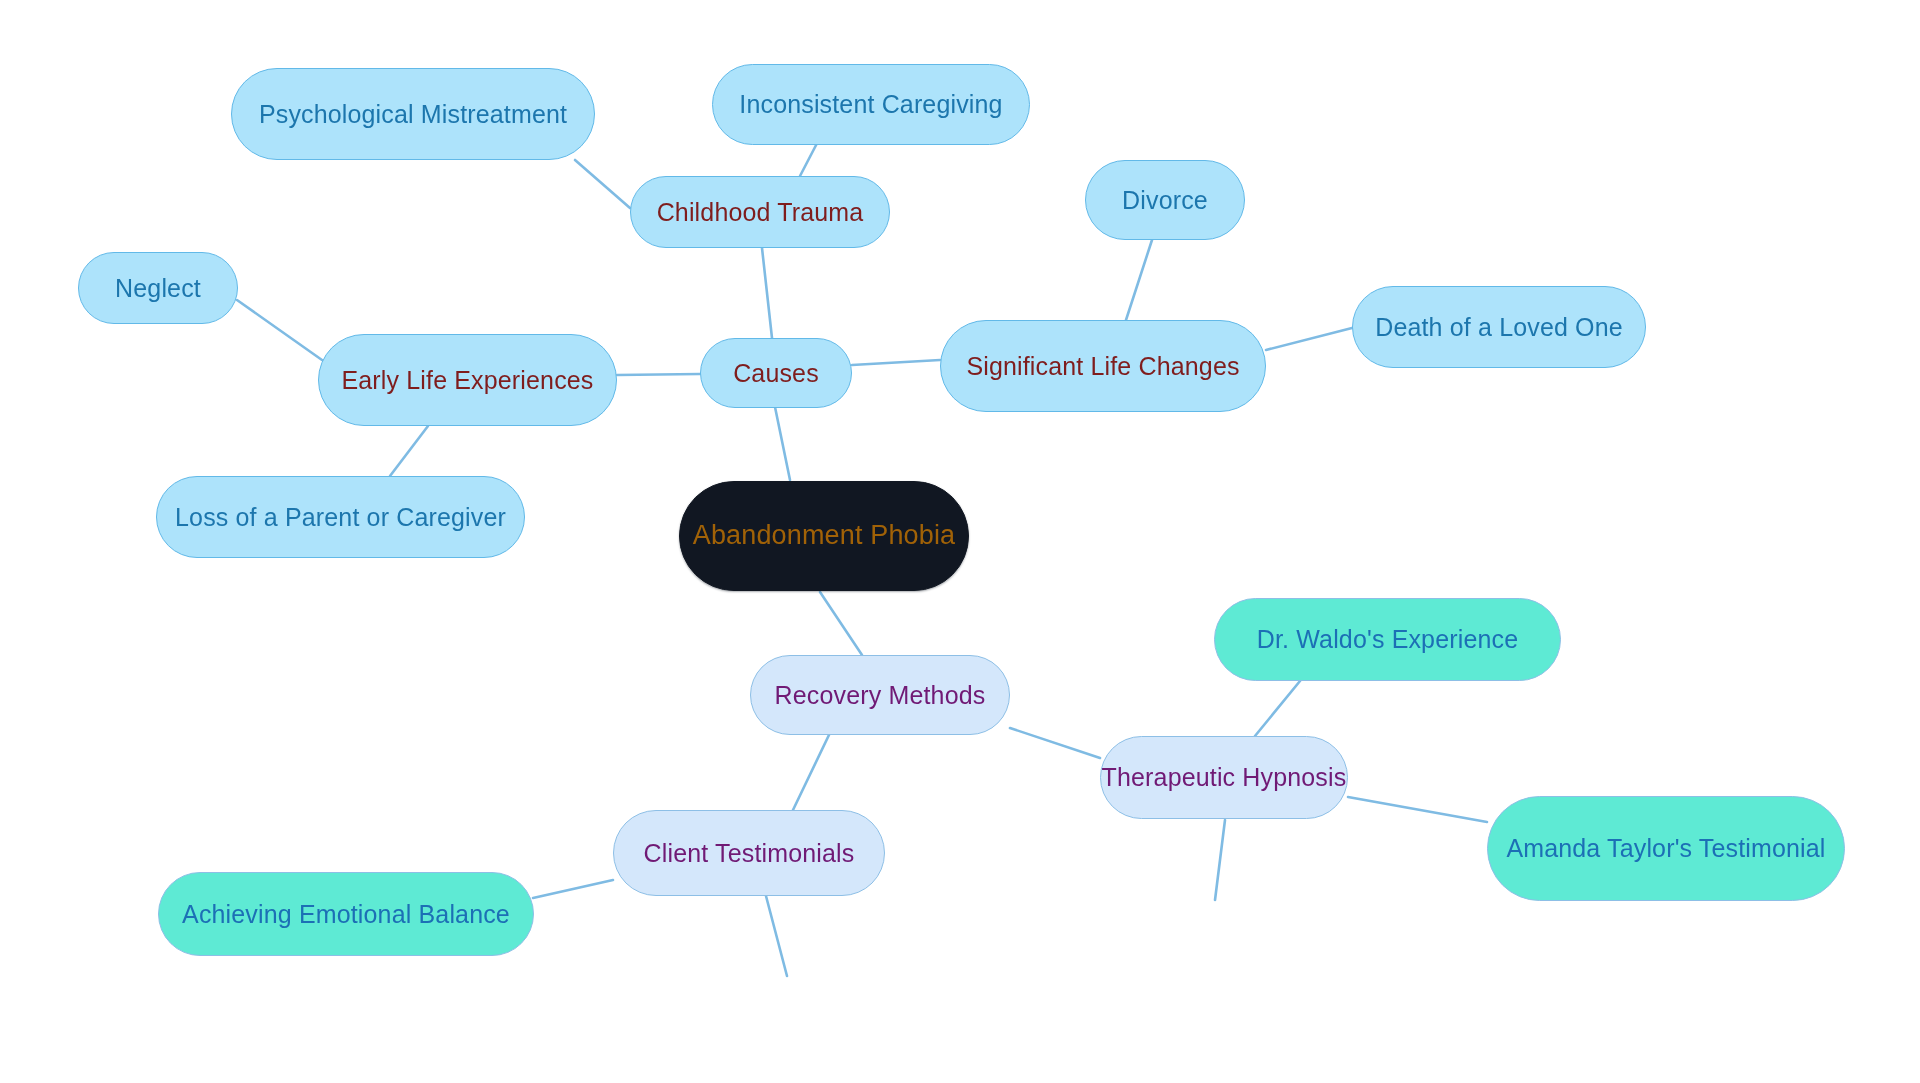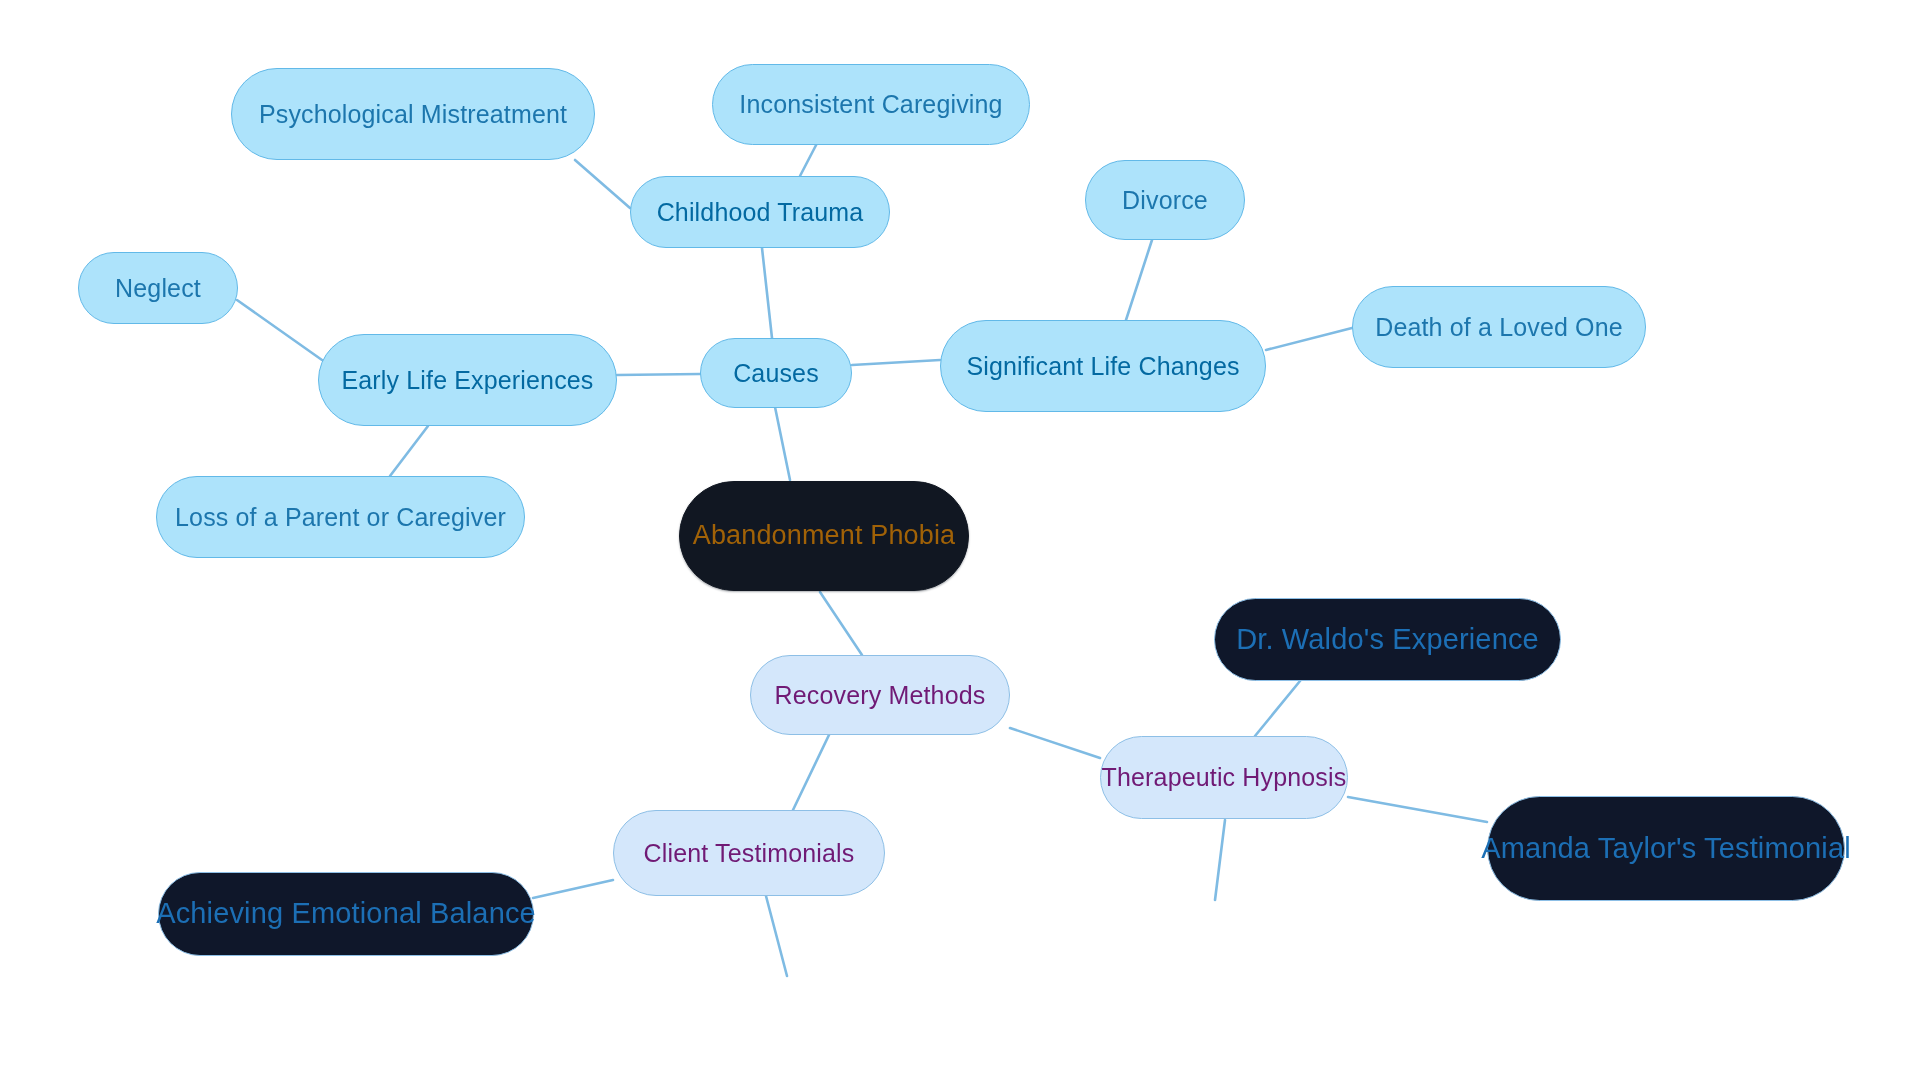--- a/index.html
+++ b/index.html
@@ -39,40 +39,40 @@
   .node-root {
     background: #111722;
     color: #a16207;
     border: 1px solid #111722;
     font-size: 27px;
     box-shadow: 0 1px 2px rgba(15,23,34,0.35);
   }
   .node-branch-a {
     background: #ade3fb;
     border: 1.6px solid #62b9e8;
-    color: #0369a1;
+    color: #7f1d1d;
     font-size: 25px;
   }
   .node-leaf-a {
     background: #ade3fb;
     border: 1.6px solid #62b9e8;
     color: #1c76ad;
     font-size: 25px;
   }
   .node-branch-b {
     background: #d4e7fb;
     border: 1.6px solid #8dbfe6;
     color: #701a75;
     font-size: 25px;
   }
   .node-leaf-b {
-    background: #0f172a;
+    background: #5eead4;
     border: 1.6px solid #8dbfe6;
     color: #1c6fb5;
-    font-size: 29px;
+    font-size: 25px;
   }
 </style>
 </head>
 <body>
 
 <div id="canvas">
 
   <svg id="edge-layer" viewBox="0 0 1920 1083" width="1920" height="1083">
     <g fill="none" stroke="#7fbbe3" stroke-width="2.6" stroke-linecap="round">
 

